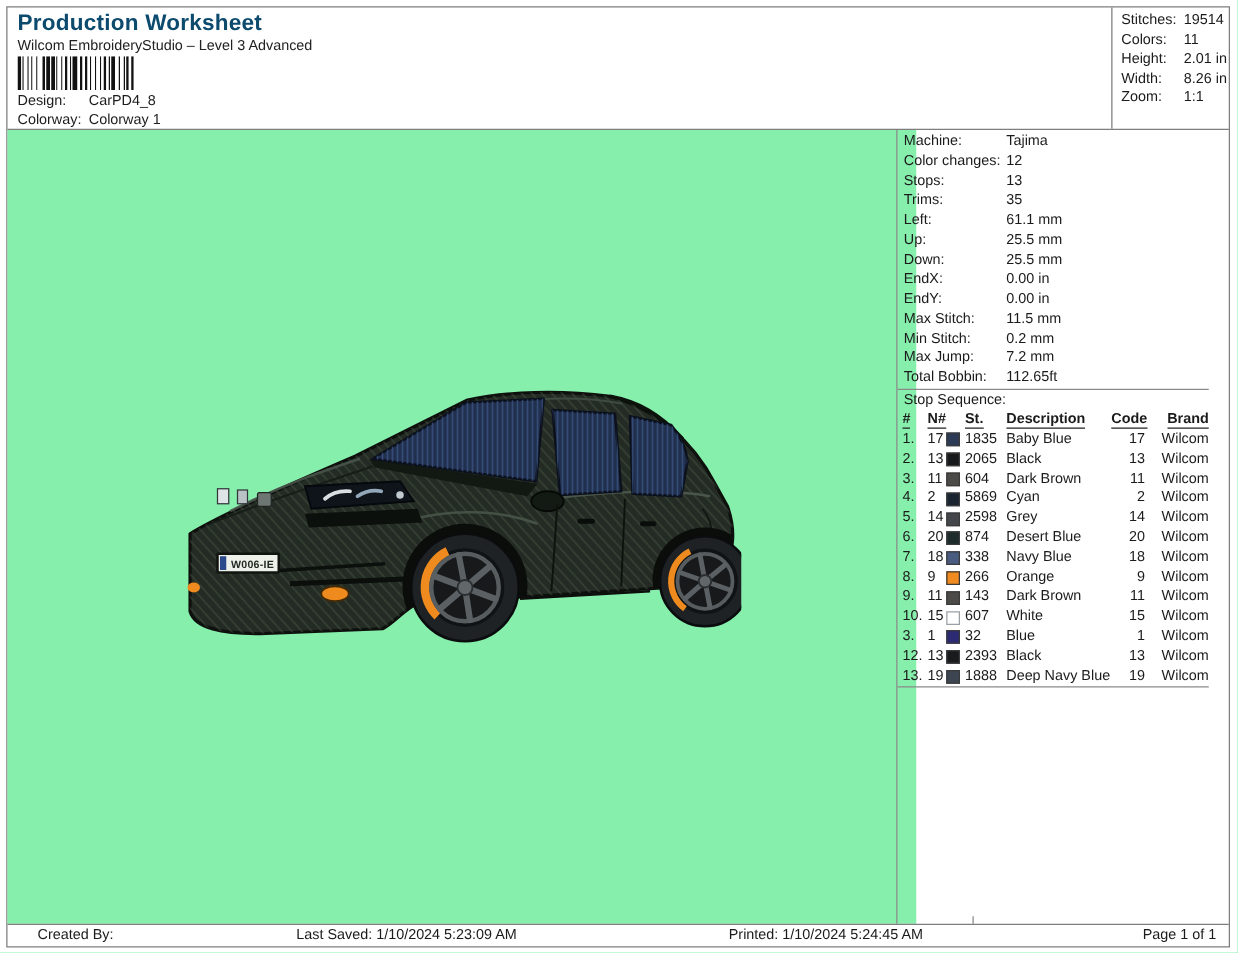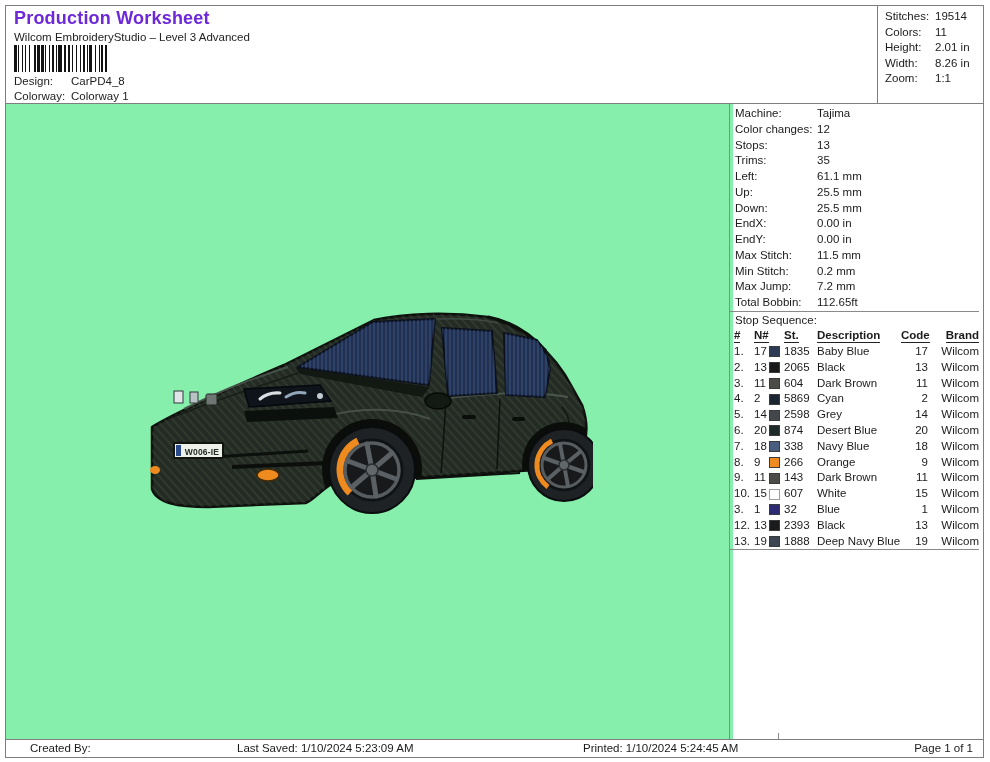--- a/index.html
+++ b/index.html
@@ -8,37 +8,37 @@
     font-family:"Liberation Sans", sans-serif;color:#1b1b1b;
     -webkit-font-smoothing:antialiased;
   }
   .page{
     position:absolute;left:5px;top:5px;width:977px;height:751px;
     border:1px solid #7e7e7e;background:#fff;
   }
   
   .header{position:relative;height:97px;border-bottom:1px solid #7e7e7e;}
   .header-left{position:absolute;left:0;top:0;right:94px;bottom:0;}
-  .title{position:absolute;left:8px;top:2px;font-size:18px;font-weight:bold;letter-spacing:.2px;color:#6d28d9;}
+  .title{position:absolute;left:8px;top:2px;font-size:18px;font-weight:bold;letter-spacing:.2px;color:#0c4a6e;}
   .subtitle{position:absolute;left:8px;top:25px;font-size:11.5px;color:#222;}
   .barcode{position:absolute;left:8px;top:39px;height:27px;width:128px;display:flex;overflow:hidden;}
   .barcode .bar{background:#121212;height:100%;flex:none;}
   .barcode .space{background:#fff;height:100%;flex:none;}
   .kv-row{position:absolute;left:8px;font-size:11.5px;color:#1d1d1d;}
   .kv-row .k{display:inline-block;width:57px;}
   .design-row{top:69px;} .colorway-row{top:84px;}
-  .header-right{position:absolute;right:12px;top:0;bottom:0;width:94px;border-left:1px solid #7e7e7e;padding-top:3px;box-sizing:border-box;}
+  .header-right{position:absolute;right:0;top:0;bottom:0;width:94px;border-left:1px solid #7e7e7e;padding-top:3px;box-sizing:border-box;}
   .stat-row{height:15.6px;line-height:15.6px;font-size:11.5px;white-space:nowrap;}
   .stat-row .lbl{display:inline-block;width:50px;margin-left:7px;}
   .stat-row .val{display:inline-block;}
   
   .main{position:relative;height:635px;}
   .canvas{position:absolute;left:0;top:0;right:250px;bottom:0;background:#86efac;}
   .car{position:absolute;left:142px;top:203px;width:445px;height:215px;}
-  .panel{position:absolute;right:4px;top:0;bottom:0;width:250px;border-left:1px solid #8a8a8a;box-sizing:border-box;font-size:11.5px;}
+  .panel{position:absolute;right:16px;top:0;bottom:0;width:250px;border-left:1px solid #8a8a8a;box-sizing:border-box;font-size:11.5px;}
   .info-list{padding-top:2px;}
   .info-row{height:15.75px;line-height:15.75px;white-space:nowrap;}
   .info-row .lbl{display:inline-block;width:82px;margin-left:5px;}
   .seq-title{border-top:1px solid #8a8a8a;height:16.5px;line-height:16.5px;padding-left:5px;}
   .seq-head,.seq-row{display:flex;height:15.8px;line-height:15.8px;align-items:center;padding-left:4px;white-space:nowrap;}
   .seq-head{font-weight:bold;}
   .hdr-u{border-bottom:1px solid #222;display:inline-block;line-height:13px;}
   .c-num{width:20px;flex:none;}
   .c-n{width:15px;flex:none;}
   .c-swatch{width:15px;flex:none;display:flex;align-items:center;}

